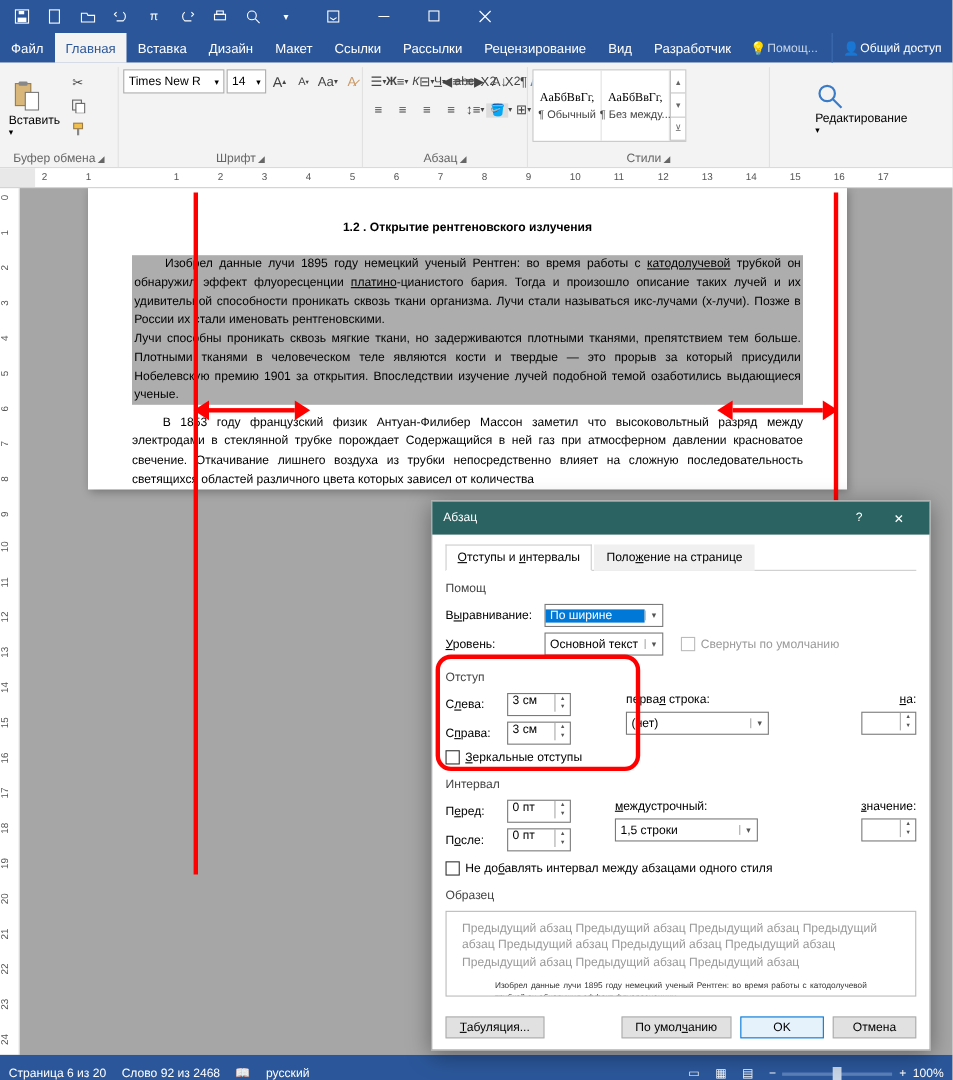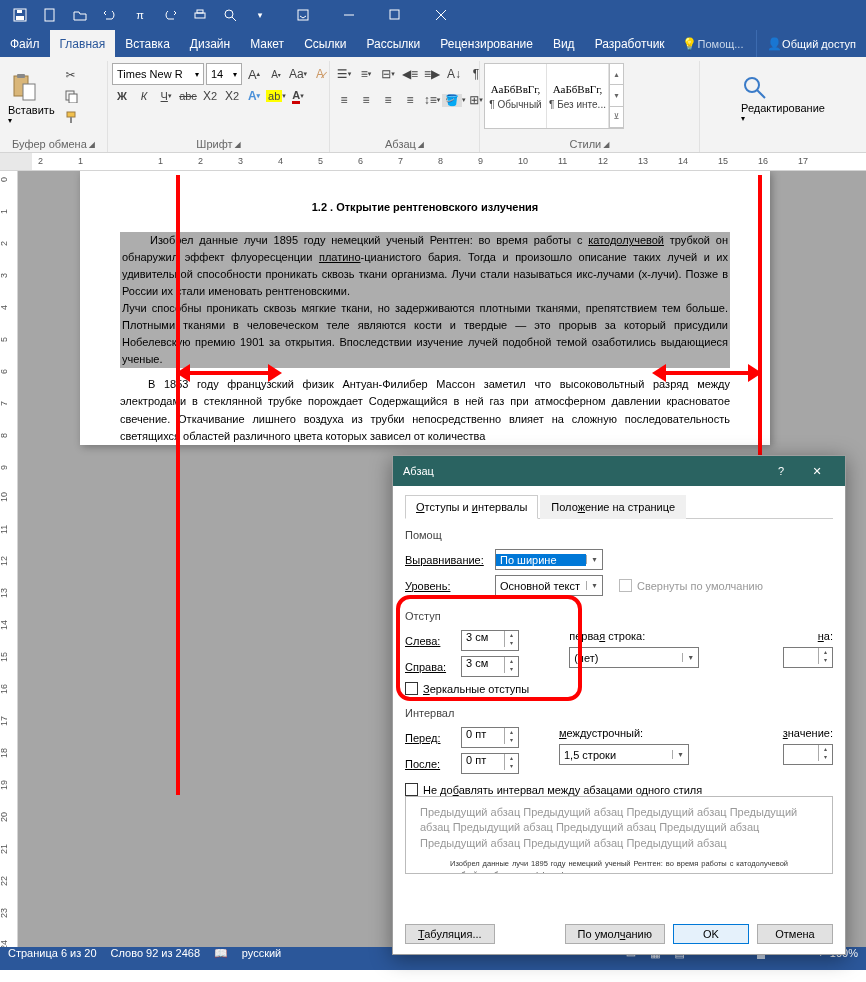--- a/index.html
+++ b/index.html
@@ -52,39 +52,39 @@
 .dlg-title{background:#2a6361;height:30px;display:flex;align-items:center;padding:0 10px;color:#fff;font-size:12px}
 .dlg-title .sp{flex:1}
 .dlg-title .tc{width:36px;text-align:center;cursor:pointer}
 .dlg-body{padding:8px 12px}
 .dlg-tabs{display:flex;border-bottom:1px solid #ccc;margin-bottom:10px}
 .dlg-tab{padding:5px 10px;border:1px solid #ccc;border-bottom:none;background:#fff;margin-right:2px;font-size:11px;position:relative;top:1px}
 .dlg-tab.active{border-bottom:1px solid #fff}
 .dlg-tab:not(.active){background:#f0f0f0;border-color:transparent}
 .grp-lbl{font-size:11px;color:#444;margin:6px 0 8px 0}
 .fld-row{display:flex;align-items:center;margin-bottom:5px;gap:6px}
-.fld-lbl{width:84px;font-size:11px;text-decoration:underline;text-decoration-style:solid}
+.fld-lbl{width:84px;font-size:11px;text-decoration-style:solid}
 .fld-lbl2{font-size:11px}
 .combo{border:1px solid #7a7a7a;height:21px;display:flex;align-items:center;background:#fff;font-size:11px}
 .combo .cv{flex:1;padding:0 4px}
 .combo .cd{width:16px;text-align:center;border-left:1px solid #aaa;font-size:8px;color:#555}
 .combo.sel-hl .cv{background:#0078d7;color:#fff}
 .spin{border:1px solid #7a7a7a;height:21px;display:flex;align-items:flex-start;background:#fff;width:58px}
 .spin .sv{flex:1;padding:0 4px;font-size:11px}
 .spin .sb{width:14px;display:flex;flex-direction:column;border-left:1px solid #aaa}
 .spin .sb div{flex:1;font-size:6px;text-align:center;line-height:8px;color:#555}
 .chk{display:flex;align-items:center;gap:5px;font-size:11px}
 .chk .box{width:13px;height:13px;border:1px solid #333;background:#fff}
 .highlight-box{position:absolute;border:4px solid #ff0000;border-radius:14px;z-index:21;pointer-events:none}
 .sample{border:1px solid #bbb;height:78px;padding:8px 14px;font-size:7px;color:#999;line-height:1.4;overflow:hidden}
 .sample .smp-c{text-align:justify;margin-top:8px;color:#333;font-size:7.5px;padding:0 30px}
 .dlg-btns{position:absolute;bottom:10px;left:12px;right:12px;display:flex;gap:8px;align-items:center}
 .dlg-btn{border:1px solid #adadad;background:#e1e1e1;padding:3px 12px;font-size:11px;min-width:76px;text-align:center;cursor:pointer}
 .dlg-btn.primary{border:1px solid #0078d7;background:#e5f1fb}
-.statusbar{position:absolute;bottom:12px;left:0;right:0;height:23px;background:#2b579a;color:#fff;display:flex;align-items:flex-start;font-size:11px;padding:0 8px;gap:14px}
+.statusbar{position:absolute;bottom:0;left:0;right:0;height:23px;background:#2b579a;color:#fff;display:flex;align-items:flex-end;font-size:11px;padding:0 8px;gap:14px}
 .statusbar .sp{flex:1}
 .zoom{display:flex;align-items:center;gap:6px}
 .zoom-slider{width:100px;height:3px;background:#5b7fb8;position:relative}
 .zoom-slider .th{position:absolute;width:8px;height:12px;background:#c8d6e8;top:-5px;left:46px}
 svg{display:block}
 </style>
 </head>
 <body>
 
 <div class="titlebar">
@@ -201,21 +201,21 @@
           </div>
       </div>
     </div>
     <div class="rg-label">
         <span>Буфер обмена</span>
         <span class="dl">◢</span>
       </div>
   </div>
 
   <div class="rg" style="width:222px">
-    <div class="rg-body" style="flex-direction:column;gap:0;width:100%">
+    <div class="rg-body" style="flex-direction:row;gap:16px;width:100%">
       <div class="row">
         <div class="sel" style="width:92px">
             <span>Times New R</span>
             <span style="margin-left:auto;font-size:8px">▾</span>
           </div>
         <div class="sel" style="width:36px">
             <span>14</span>
             <span style="margin-left:auto;font-size:8px">▾</span>
           </div>
         <div class="btn" style="font-size:13px">A<sup style="font-size:7px">▴</sup></div>
@@ -288,21 +288,21 @@
 
   <div class="rg" style="width:220px">
     <div class="rg-body">
       <div class="styles-gal">
         <div class="style-item">
             <div class="prev">АаБбВвГг,</div>
             <div class="nm">¶ Обычный</div>
           </div>
         <div class="style-item">
             <div class="prev">АаБбВвГг,</div>
-            <div class="nm">¶ Без инте...</div>
+            <div class="nm">¶ Без между...</div>
           </div>
         <div class="style-ctrl">
             <div>▴</div>
             <div>▾</div>
             <div>⊻</div>
           </div>
       </div>
     </div>
     <div class="rg-label">
         <span>Стили</span>
@@ -530,20 +530,21 @@
               </div>
             </div>
         </div>
       </div>
     </div>
     <div class="chk" style="margin-top:4px">
         <div class="box"></div>
         <span>Не до<u>б</u>авлять интервал между абзацами одного стиля</span>
       </div>
 
+    <div class="grp-lbl" style="margin-top:12px">Образец</div>
     <div class="sample">
       <div>Предыдущий абзац Предыдущий абзац Предыдущий абзац Предыдущий абзац Предыдущий абзац Предыдущий абзац Предыдущий абзац Предыдущий абзац Предыдущий абзац Предыдущий абзац</div>
       <div class="smp-c">Изобрел данные лучи 1895 году немецкий ученый Рентген: во время работы с катодолучевой трубкой он обнаружил эффект флуоресценции</div>
     </div>
   </div>
   <div class="dlg-btns">
     <div class="dlg-btn"><u>Т</u>абуляция...</div>
     <div style="flex:1"></div>
     <div class="dlg-btn">По умол<u>ч</u>анию</div>
     <div class="dlg-btn primary">OK</div>

